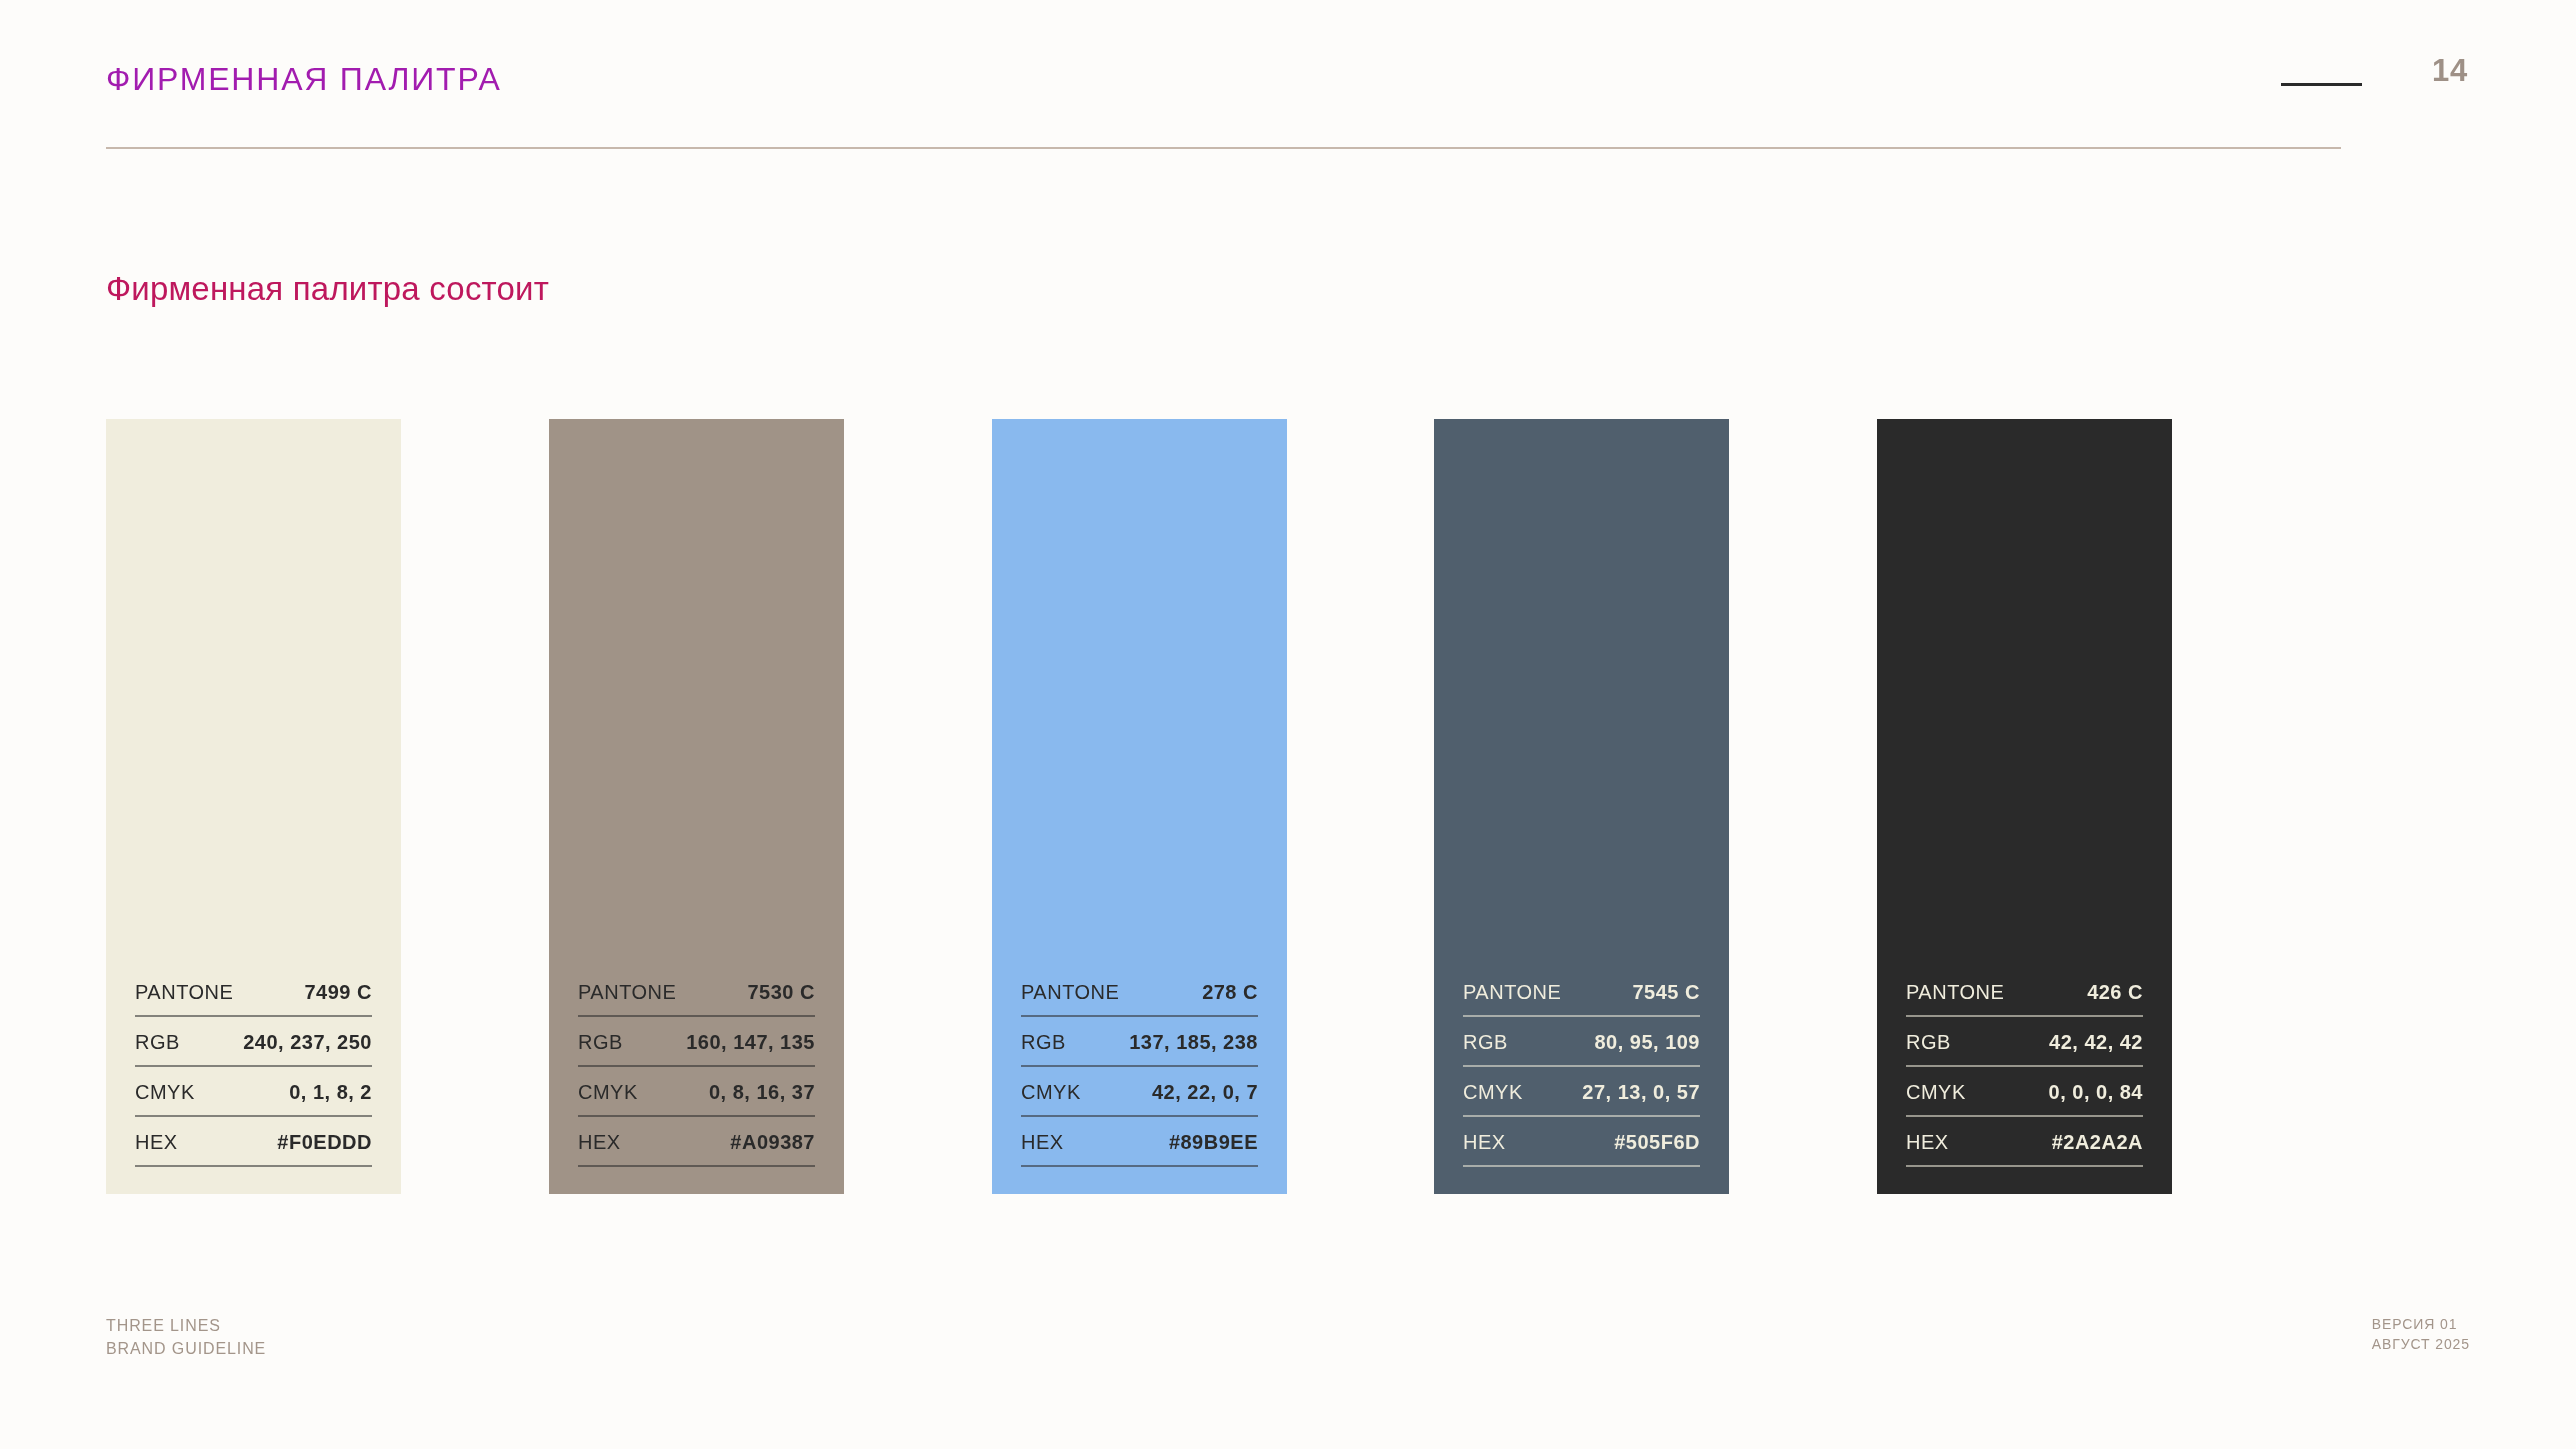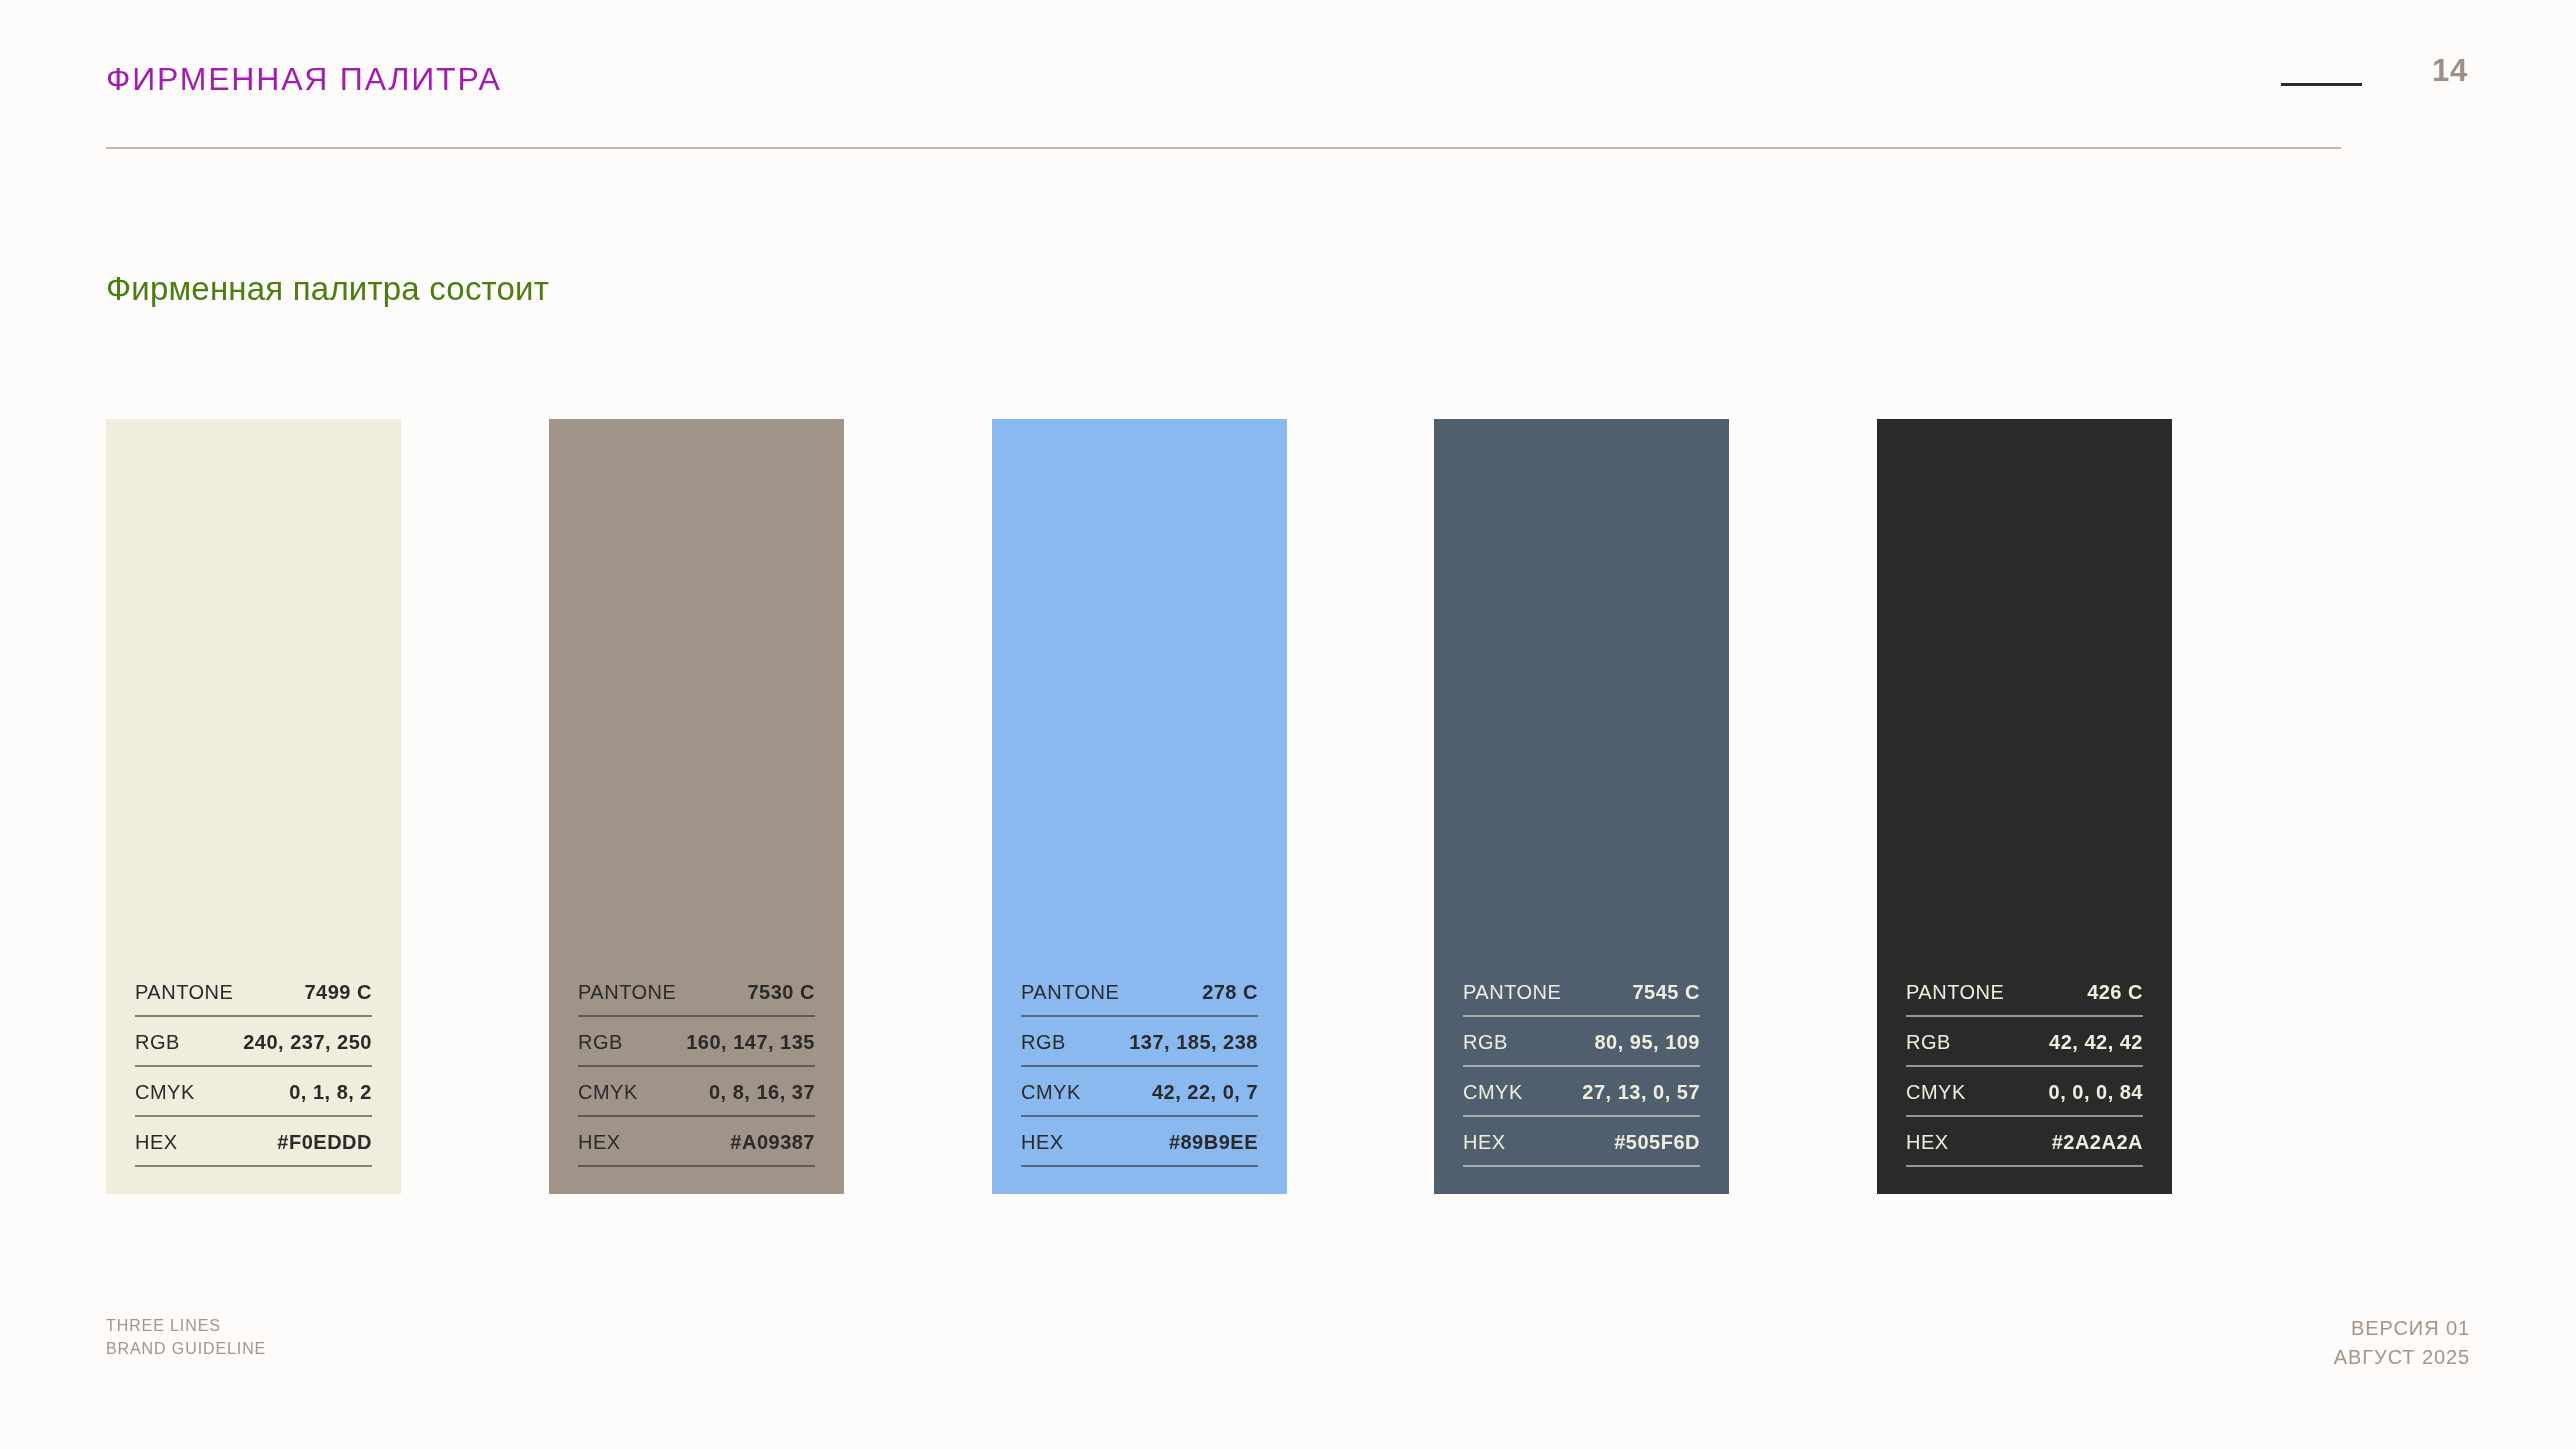--- a/index.html
+++ b/index.html
@@ -67,21 +67,21 @@
     background: #2A2A2A;
   }
 
   
   .intro {
     position: absolute;
     left: 106px;
     top: 266px;
     font-size: 33px;
     line-height: 1.42;
-    color: #4d7c0f;
+    color: #be185d;
     font-weight: 400;
     letter-spacing: 0.2px;
   }
   .intro div { white-space: nowrap; }
 
   
   .swatches {
     position: absolute;
     left: 106px;
     top: 419px;
@@ -145,25 +145,24 @@
     top: 1314px;
     font-size: 16px;
     line-height: 1.45;
     letter-spacing: 0.9px;
     color: #A3958A;
   }
   .footer-right {
     position: absolute;
     right: 106px;
     top: 1314px;
-    font-size: 20px;
+    font-size: 14px;
     line-height: 1.45;
     letter-spacing: 0.9px;
     color: #A3958A;
-    text-align: right;
   }
   .footer-left div, .footer-right div { white-space: nowrap; }
 </style>
 </head>
 <body style="background: rgb(253, 252, 250);">
 
 <div class="slide">
 
   <div class="header">
     <div class="header-title" style="color: #a21caf;">ФИРМЕННАЯ ПАЛИТРА</div>

